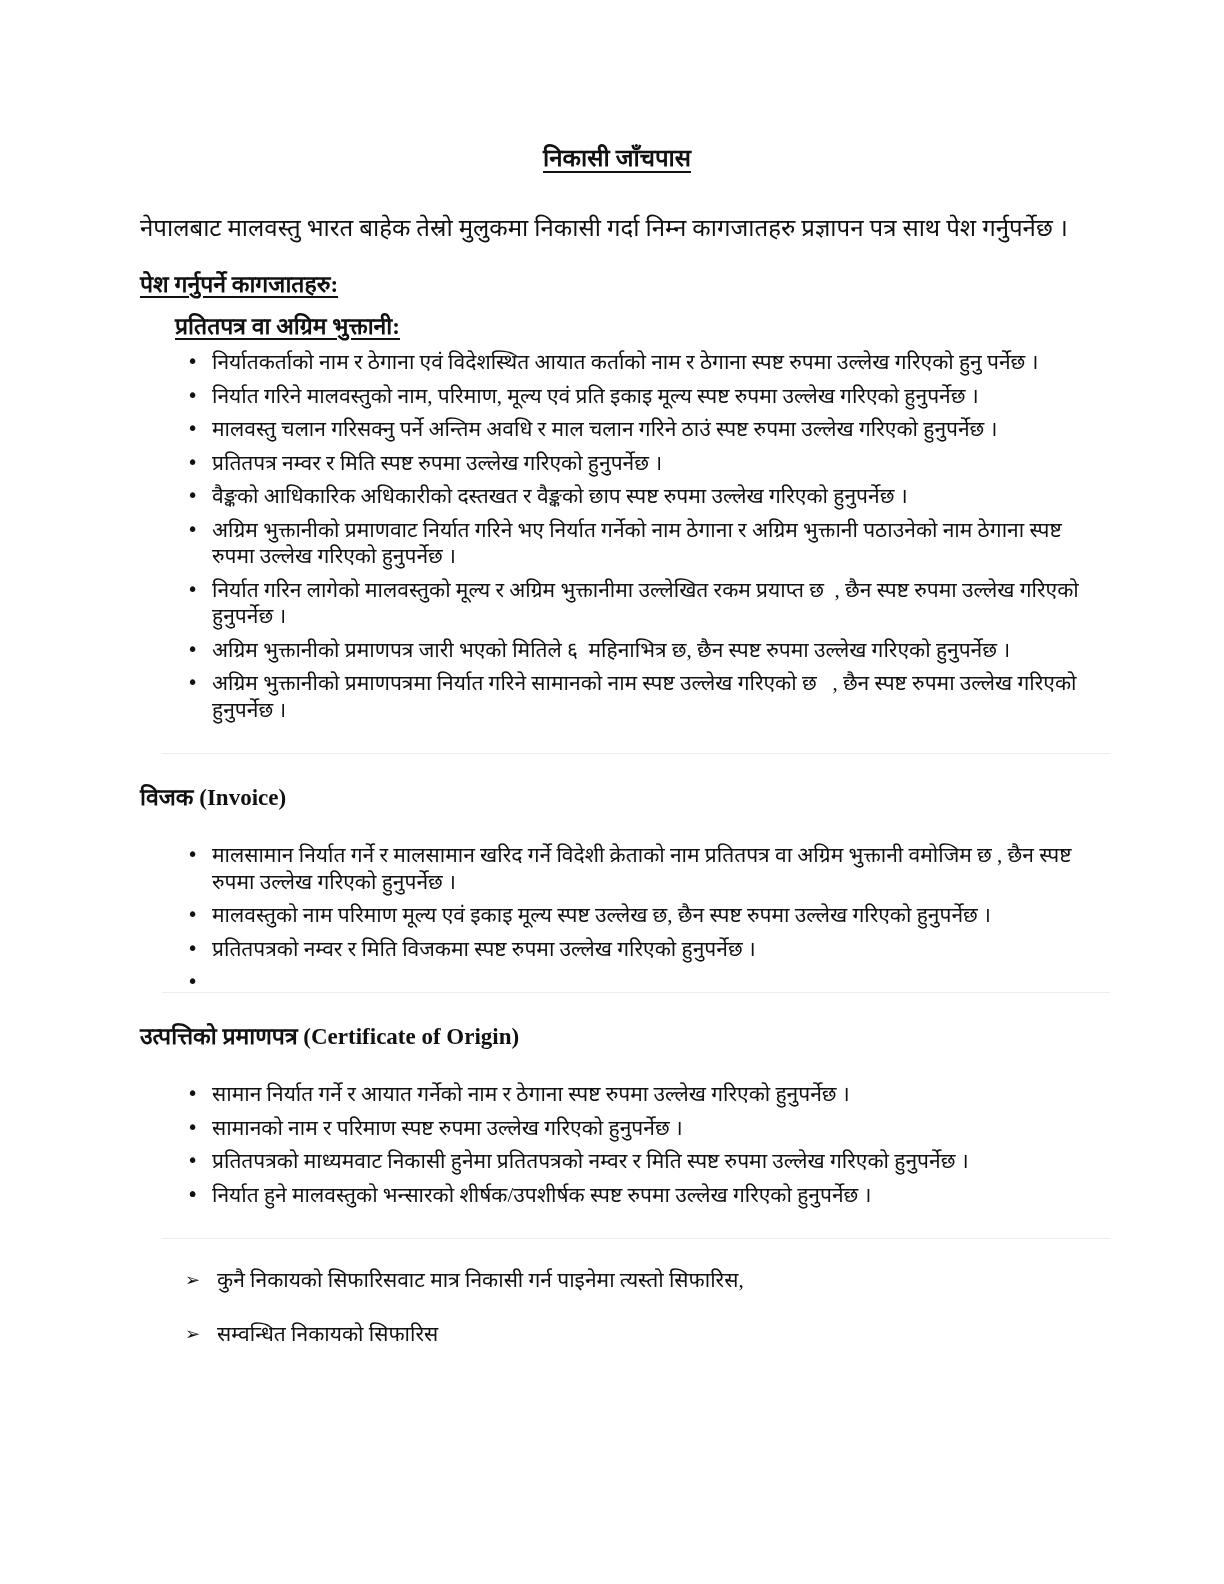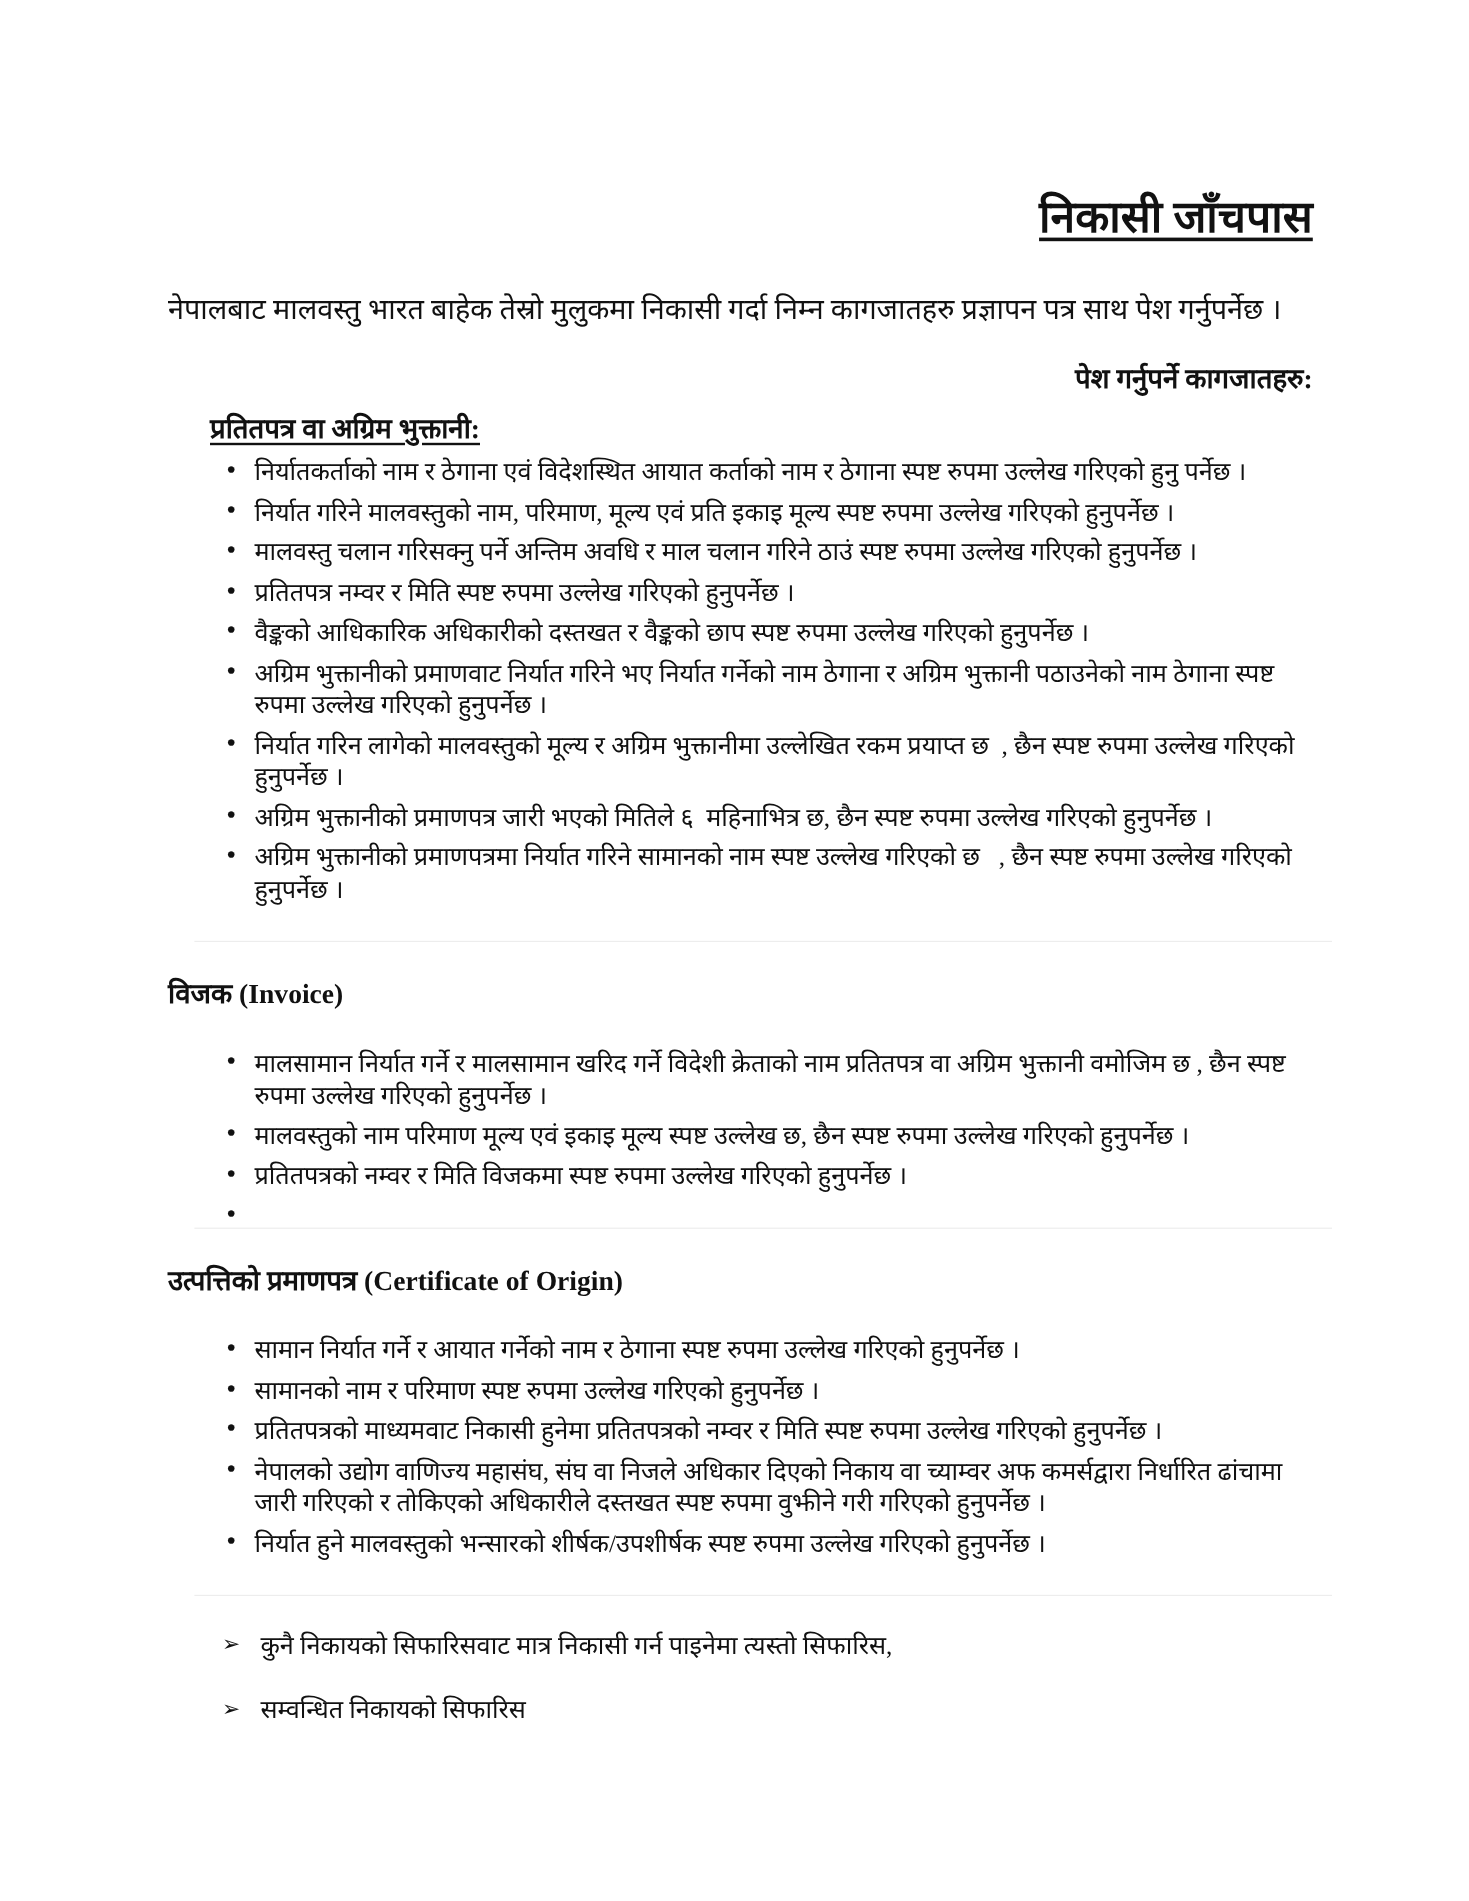--- a/index.html
+++ b/index.html
@@ -15,36 +15,37 @@
     color: #111111;
   }
   .page {
     box-sizing: border-box;
     width: 1224px;
     height: 1584px;
     padding: 140px 130px 0 140px;
     background: #ffffff;
   }
   .doc-title {
-    text-align: right;
-    font-size: 37px;
+    text-align: center;
+    font-size: 24px;
     font-weight: bold;
     text-decoration: underline;
     text-underline-offset: 5px;
-    margin: 13px 0 40px 0;
+    margin: 0 0 40px 0;
   }
   .intro {
     font-size: 24px;
     line-height: 30px;
     margin: 0 0 24px 0;
   }
   .center-heading {
-    text-align: right;
+    text-align: left;
     font-size: 23px;
     font-weight: bold;
+    text-decoration: underline;
     text-underline-offset: 4px;
     margin: 0 0 10px 0;
   }
   .sub-heading {
     font-size: 23px;
     font-weight: bold;
     text-decoration: underline;
     text-underline-offset: 4px;
     margin: 0 0 8px 35px;
   }
@@ -140,21 +141,21 @@
   </section>
 
   <div class="rule"></div>
 
   <section>
     <h3 class="section-heading">उत्पत्तिको प्रमाणपत्र (Certificate of Origin)</h3>
     <ul class="bullets">
         <li><span class="marker">•</span><span class="li-text">सामान निर्यात गर्ने र आयात गर्नेको नाम र ठेगाना स्पष्ट रुपमा उल्लेख गरिएको हुनुपर्नेछ ।</span></li>
         <li><span class="marker">•</span><span class="li-text">सामानको नाम र परिमाण स्पष्ट रुपमा उल्लेख गरिएको हुनुपर्नेछ ।</span></li>
         <li><span class="marker">•</span><span class="li-text">प्रतितपत्रको माध्यमवाट निकासी हुनेमा प्रतितपत्रको नम्वर र मिति स्पष्ट रुपमा उल्लेख गरिएको हुनुपर्नेछ ।</span></li>
-        <li><span class="marker">•</span><span class="li-text">नेपालको उद्योग वाणिज्य महासंघ, संघ वा निजले अधिकार दिएको निकाय वा च्याम्वर अफ कमर्सद्वारा निर्धारित ढांचामा जारी गरिएको र तोकिएको अधिकारीले दस्तखत स्पष्ट रुपमा वुझीने गरी गरिएको हुनुपर्नेछ ।</span></li>
+        <li><span class="marker">•</span></li>
         <li><span class="marker">•</span><span class="li-text">निर्यात हुने मालवस्तुको भन्सारको शीर्षक/उपशीर्षक स्पष्ट रुपमा उल्लेख गरिएको हुनुपर्नेछ ।</span></li>
       </ul>
   </section>
 
   <div class="rule"></div>
 
   <ul class="arrows">
       <li><span class="marker">➢</span><span class="li-text">कुनै निकायको सिफारिसवाट मात्र निकासी गर्न पाइनेमा त्यस्तो सिफारिस,</span></li>
       <li><span class="marker">➢</span><span class="li-text">सम्वन्धित निकायको सिफारिस</span></li>
     </ul>

